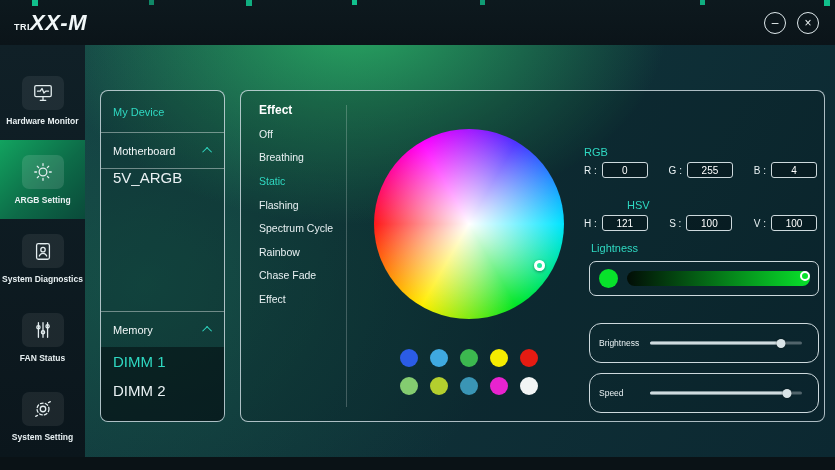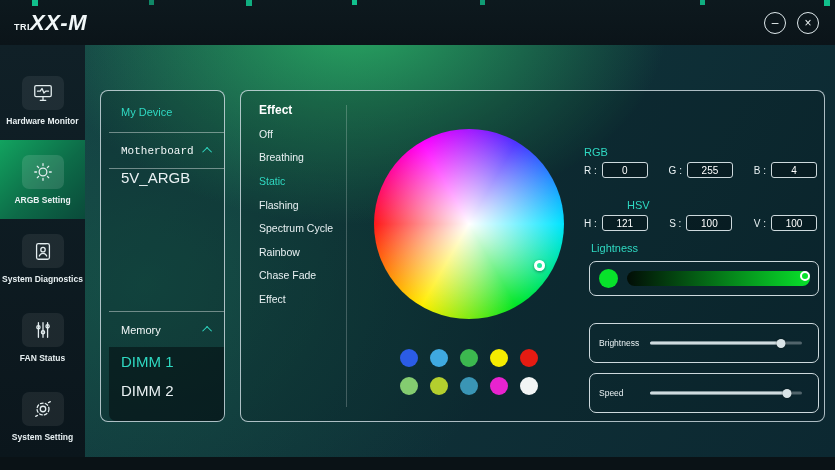--- a/index.html
+++ b/index.html
@@ -42,26 +42,26 @@
     background:
       radial-gradient(ellipse 460px 300px at 36% -6%, rgba(44,186,104,0.85), rgba(44,186,104,0) 68%),
       radial-gradient(ellipse 520px 420px at 8% 58%, rgba(26,115,82,0.40), rgba(26,115,82,0) 70%),
       linear-gradient(120deg,#143b42 0%,#0f3138 45%,#0c2831 100%); }
   .bottom-strip { position:absolute; bottom:0; left:0; right:0; height:13px; background:#0a1216; z-index:7; }
 
   .panel { position:absolute; border:1px solid rgba(214,228,232,0.8); border-radius:8px;
     background:rgba(7,20,26,0.20); }
 
   
-  .device-panel { left:15px; top:45px; width:125px; height:332px; display:flex; flex-direction:column;padding-left:8px; }
+  .device-panel { left:15px; top:45px; width:125px; height:332px; display:flex; flex-direction:column; }
   .dp-title { height:42px; display:flex; align-items:center; padding-left:12px;
     color:#2fd9c2; font-size:11px; border-bottom:1px solid rgba(255,255,255,0.40); }
   .dp-header { height:36px; display:flex; align-items:center; justify-content:space-between;
     padding:0 12px; color:#f2f7f8; font-size:11px; cursor:pointer; }
-  .dp-header.mb { border-bottom:1px solid rgba(255,255,255,0.40);font-family:Liberation Mono, monospace; }
+  .dp-header.mb { border-bottom:1px solid rgba(255,255,255,0.40); }
   .dp-header.mem { border-top:1px solid rgba(255,255,255,0.40); }
   .chev { width:7px; height:7px; border-left:1.5px solid #2fd9c2; border-top:1.5px solid #2fd9c2;
     transform:rotate(45deg) translateY(2px); }
   .dp-item { height:29px; display:flex; align-items:flex-start; padding-left:12px;
     color:#e9f1f3; font-size:15px; cursor:pointer; }
   .dp-item.selected { color:#2fd9c2; }
   .dp-spacer { flex:1; }
   .dp-subbox { background:rgba(3,11,15,0.55); border-radius:0 0 7px 7px; padding:6px 0 10px; }
 
   
@@ -97,21 +97,21 @@
 
   .light-box { position:absolute; left:348px; top:170px; width:230px; height:35px;
     border:1px solid #cdd9dd; border-radius:7px; }
   .cur-color { position:absolute; left:9px; top:7px; width:19px; height:19px; border-radius:50%; }
   .light-bar { position:absolute; left:37px; top:9px; right:8px; height:15px; border-radius:8px;
     background:linear-gradient(90deg,#020d06 0%,#08e22b 100%); cursor:pointer; }
   .light-knob { position:absolute; right:0; top:0; width:10px; height:10px;
     border:2.5px solid #fff; border-radius:50%; cursor:pointer; }
 
   .mini-box { position:absolute; left:348px; width:230px; height:40px;
-    border:1px solid #cdd9dd; border-radius:7px; }
+    border:1px solid #cdd9dd; border-radius:12px; }
   .brightness-box { top:232px; } .speed-box { top:282px; }
   .mini-label { position:absolute; left:9px; top:50%; transform:translateY(-50%); font-size:8.5px; color:#eaf2f4; }
   .mini-track { position:absolute; left:60px; right:16px; top:50%; height:3px; transform:translateY(-50%);
     background:#51646b; border-radius:2px; cursor:pointer; }
   .mini-fill { position:absolute; left:0; top:0; height:100%; background:#cfdbdf; border-radius:2px; }
   .mini-knob { position:absolute; top:50%; width:9px; height:9px; background:#d9e4e7; border-radius:50%;
     transform:translate(-50%,-50%); box-shadow:0 0 2px rgba(0,0,0,0.5); cursor:pointer; }
 
   svg.ic { stroke:#e3edef; stroke-width:1.4; fill:none; stroke-linecap:round; stroke-linejoin:round; }
 </style>

